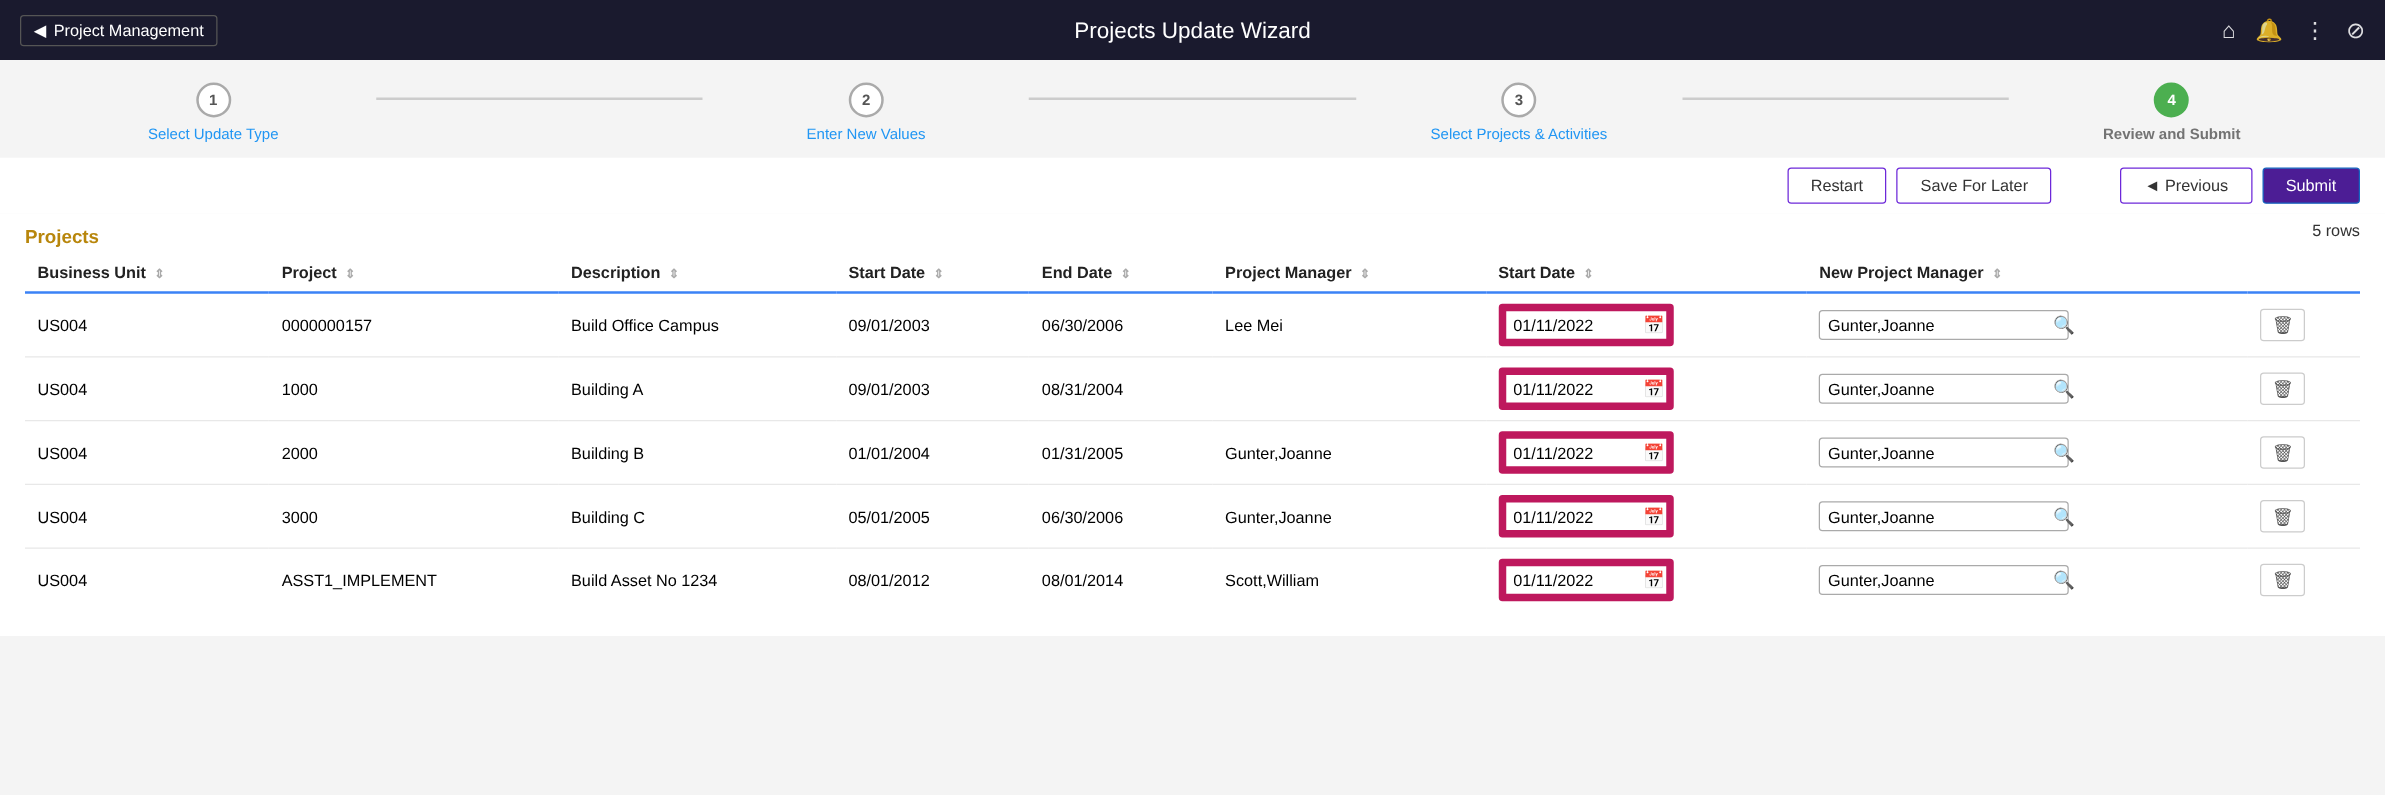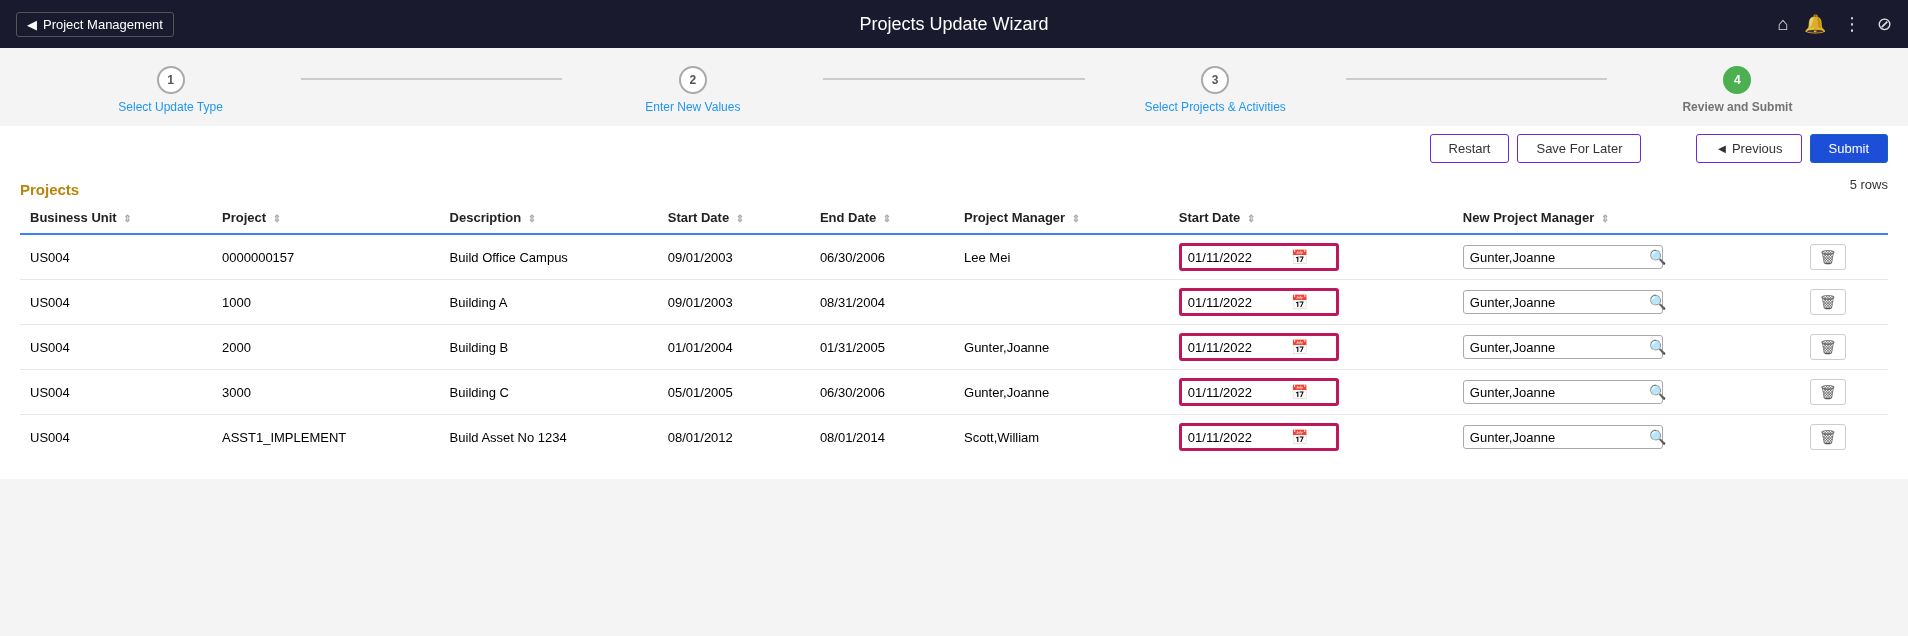--- a/index.html
+++ b/index.html
@@ -119,21 +119,21 @@
     .btn {
       padding: 6px 18px;
       font-size: 13px;
       border: 1px solid #6d28d9;
       background: white;
       cursor: pointer;
       border-radius: 3px;
       color: #333;
     }
     .btn-primary {
-      background: #1d4ed8;
+      background: #4c1d95;
       color: white;
       border-color: #1565C0;
     }
     .btn-prev {
       display: flex;
       align-items: center;
       gap: 4px;
       margin-left: 47px;
     }
 
@@ -179,25 +179,25 @@
     td {
       padding: 8px 10px;
       vertical-align: middle;
       border-bottom: 1px solid #e8e8e8;
     }
     tr:last-child td { border-bottom: none; }
 
     .date-input-wrapper {
       display: flex;
       align-items: center;
-      border: 3px solid #be185d;
+      border: 6px solid #be185d;
       border-radius: 3px;
       background: white;
       padding: 3px 6px;
-      width: 160px;
+      width: 140px;
       gap: 4px;
     }
     .date-input-wrapper input {
       border: none;
       outline: none;
       font-size: 13px;
       width: 100px;
     }
     .cal-icon {
       cursor: pointer;

